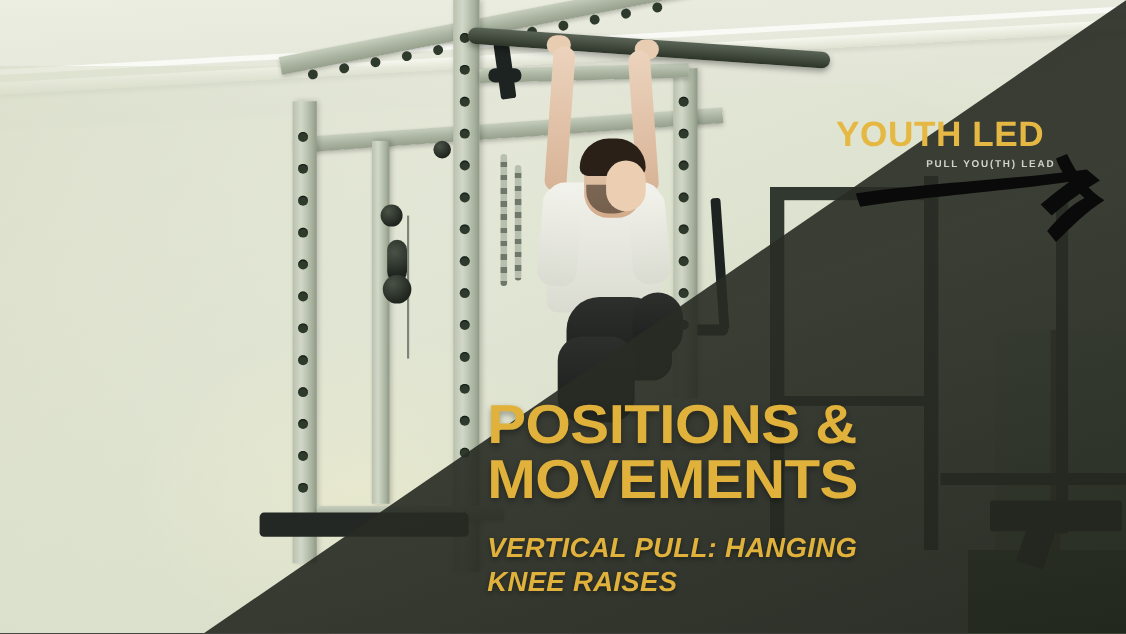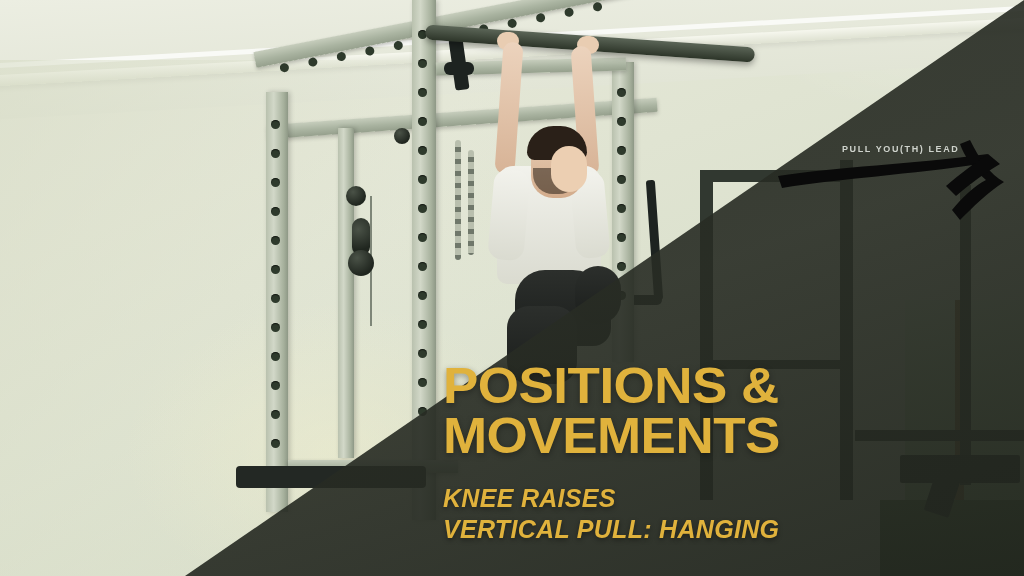--- a/index.html
+++ b/index.html
@@ -244,25 +244,26 @@
 
   <div class="overlay"></div>
   <div class="overlay-cut"></div>
 
   <div class="logo">
     <svg class="arrow-svg" width="236" height="86" viewBox="0 0 236 86">
       <path d="M4,42 C60,33 140,30 214,20 L206,30 C140,40 62,45 8,54 Z" fill="#0a0a0a"></path>
       <path d="M196,6 C206,26 216,40 230,48 C214,58 198,74 186,86 L178,76 C188,64 200,52 212,46 C200,36 190,22 186,10 Z" fill="#0a0a0a"></path>
       <path d="M214,20 C202,28 186,40 172,52 L182,62 C196,50 212,38 226,30 Z" fill="#0a0a0a"></path>
     </svg>
+    <div class="logo-title">YOUTH LED</div>
     <div class="logo-tag">PULL YOU(TH) LEAD</div>
   </div>
 
   <div class="titles">
     <div class="t-line">POSITIONS &amp;</div>
     <div class="t-line">MOVEMENTS</div>
     <div class="sub">
+      <div>VERTICAL PULL: HANGING</div>
       <div>KNEE RAISES</div>
-      <div>VERTICAL PULL: HANGING</div>
     </div>
   </div>
 
 </div>
 
 </body></html>

